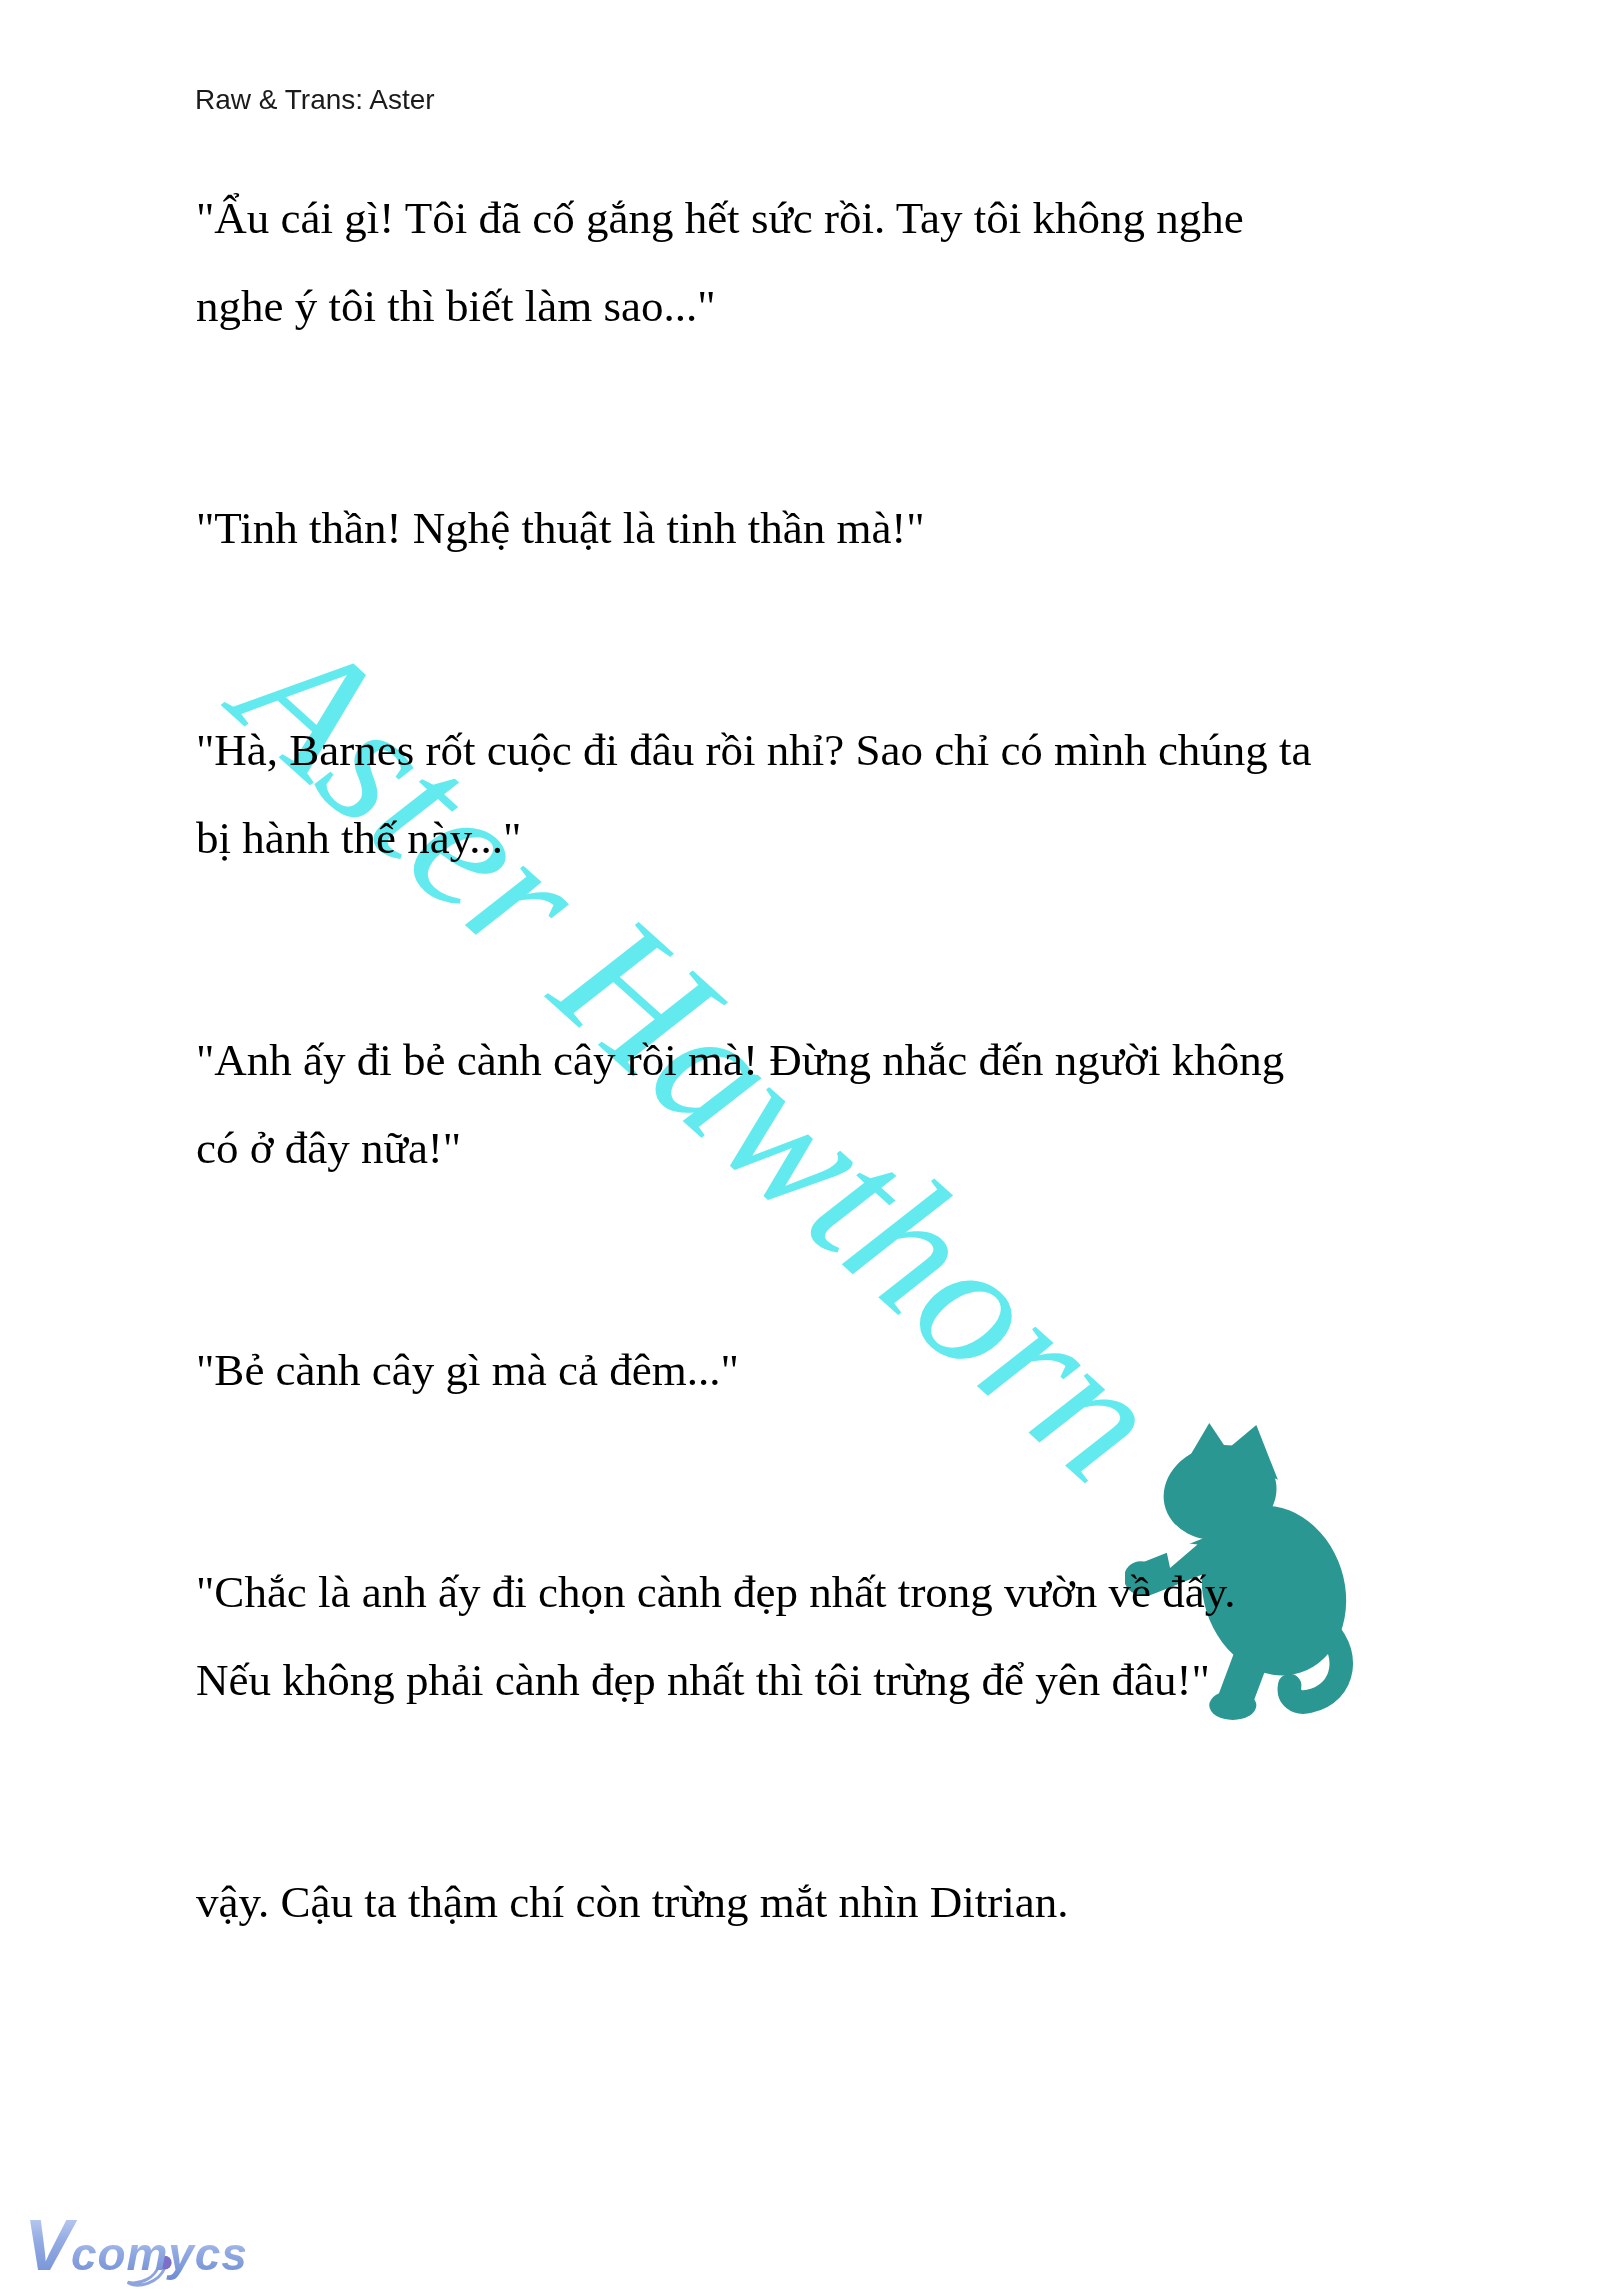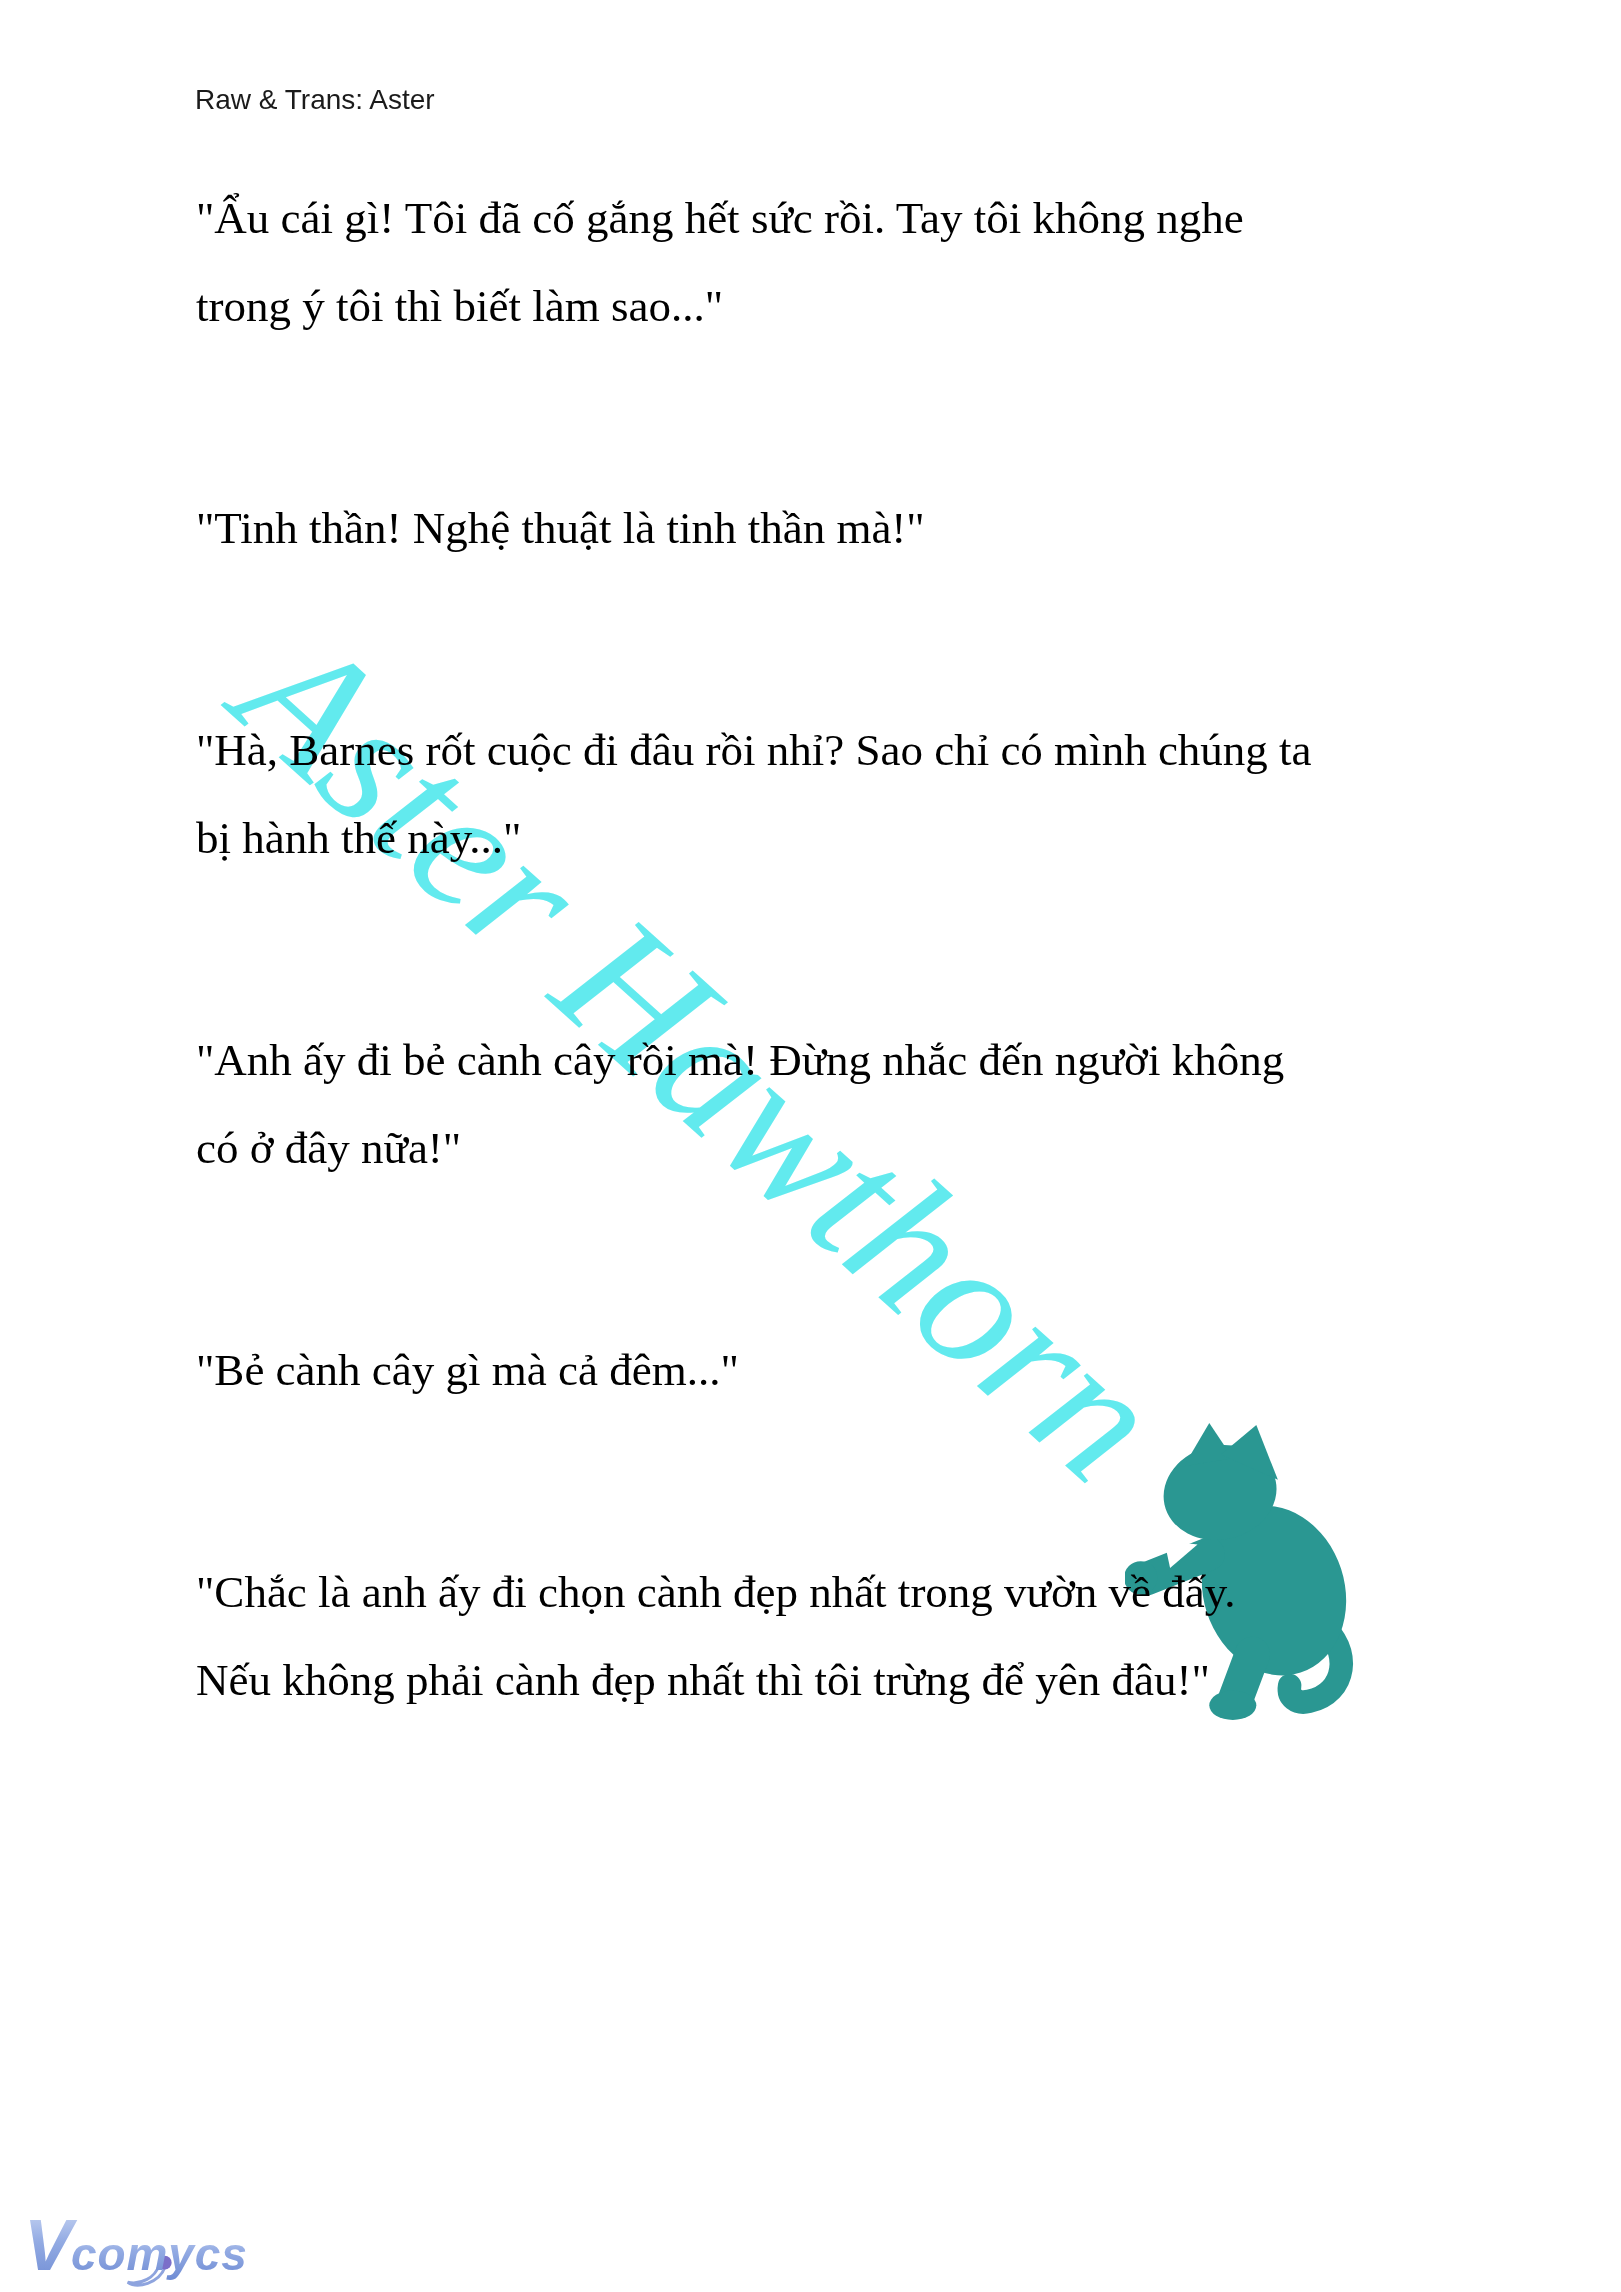--- a/index.html
+++ b/index.html
@@ -80,41 +80,42 @@
       <polygon points="60,48 86,4 110,40"></polygon>
       <polygon points="98,36 134,6 156,62"></polygon>
     </g>
 
     <polygon points="40,124 74,128 46,152" fill="#ffffff"></polygon>
   </svg>
 
   <div class="content">
     <p class="para">
       <span class="line">"Ẩu cái gì! Tôi đã cố gắng hết sức rồi. Tay tôi không nghe</span>
-      <span class="line">trong ý tôi thì biết làm sao..."</span>
+      <span class="line">nghe ý tôi thì biết làm sao..."</span>
     </p>
     <p class="para">
       <span class="line">"Tinh thần! Nghệ thuật là tinh thần mà!"</span>
     </p>
     <p class="para">
       <span class="line">"Hà, Barnes rốt cuộc đi đâu rồi nhỉ? Sao chỉ có mình chúng ta</span>
       <span class="line">bị hành thế này..."</span>
     </p>
     <p class="para">
       <span class="line">"Anh ấy đi bẻ cành cây rồi mà! Đừng nhắc đến người không</span>
       <span class="line">có ở đây nữa!"</span>
     </p>
     <p class="para">
       <span class="line">"Bẻ cành cây gì mà cả đêm..."</span>
     </p>
     <p class="para">
       <span class="line">"Chắc là anh ấy đi chọn cành đẹp nhất trong vườn về đấy.</span>
       <span class="line">Nếu không phải cành đẹp nhất thì tôi trừng để yên đâu!"</span>
     </p>
     <p class="para">
+      <span class="line">vậy. Cậu ta thậm chí còn trừng mắt nhìn Ditrian.</span>
     </p>
   </div>
 
   <svg class="logo" viewBox="0 0 235 88" xmlns="http://www.w3.org/2000/svg">
     <defs>
       <linearGradient id="lg" x1="0" y1="0" x2="0" y2="1">
         <stop offset="0%" stop-color="#cbd8f4"></stop>
         <stop offset="45%" stop-color="#93abe3"></stop>
         <stop offset="100%" stop-color="#6f8cd4"></stop>
       </linearGradient>

